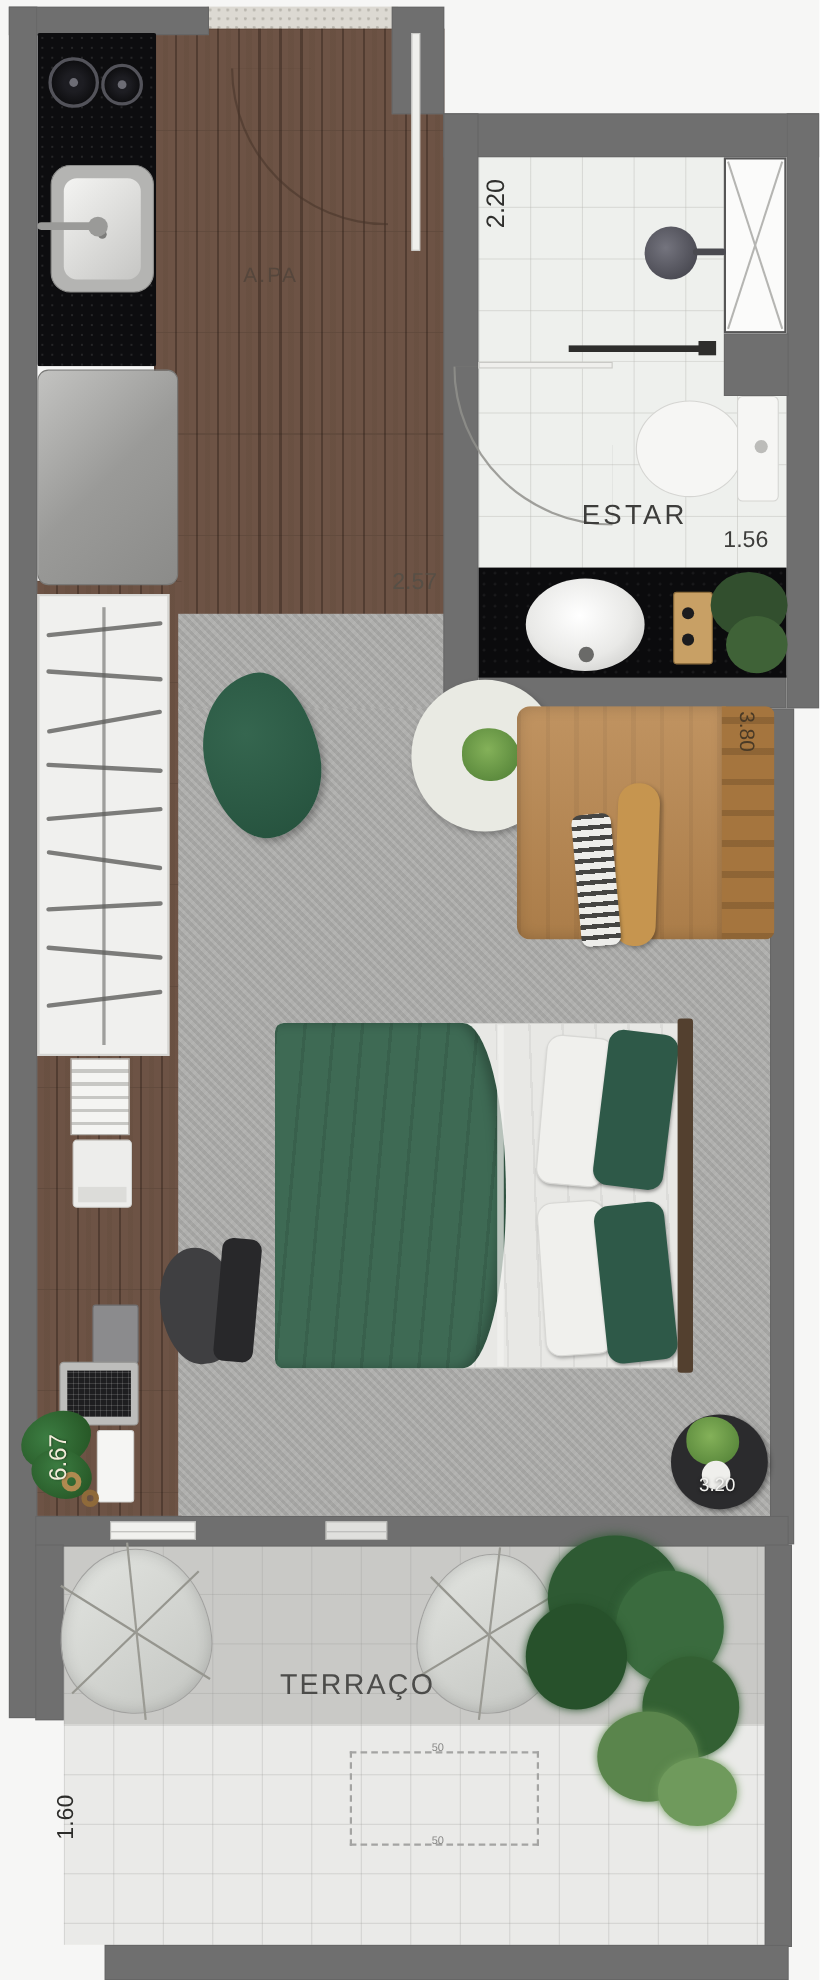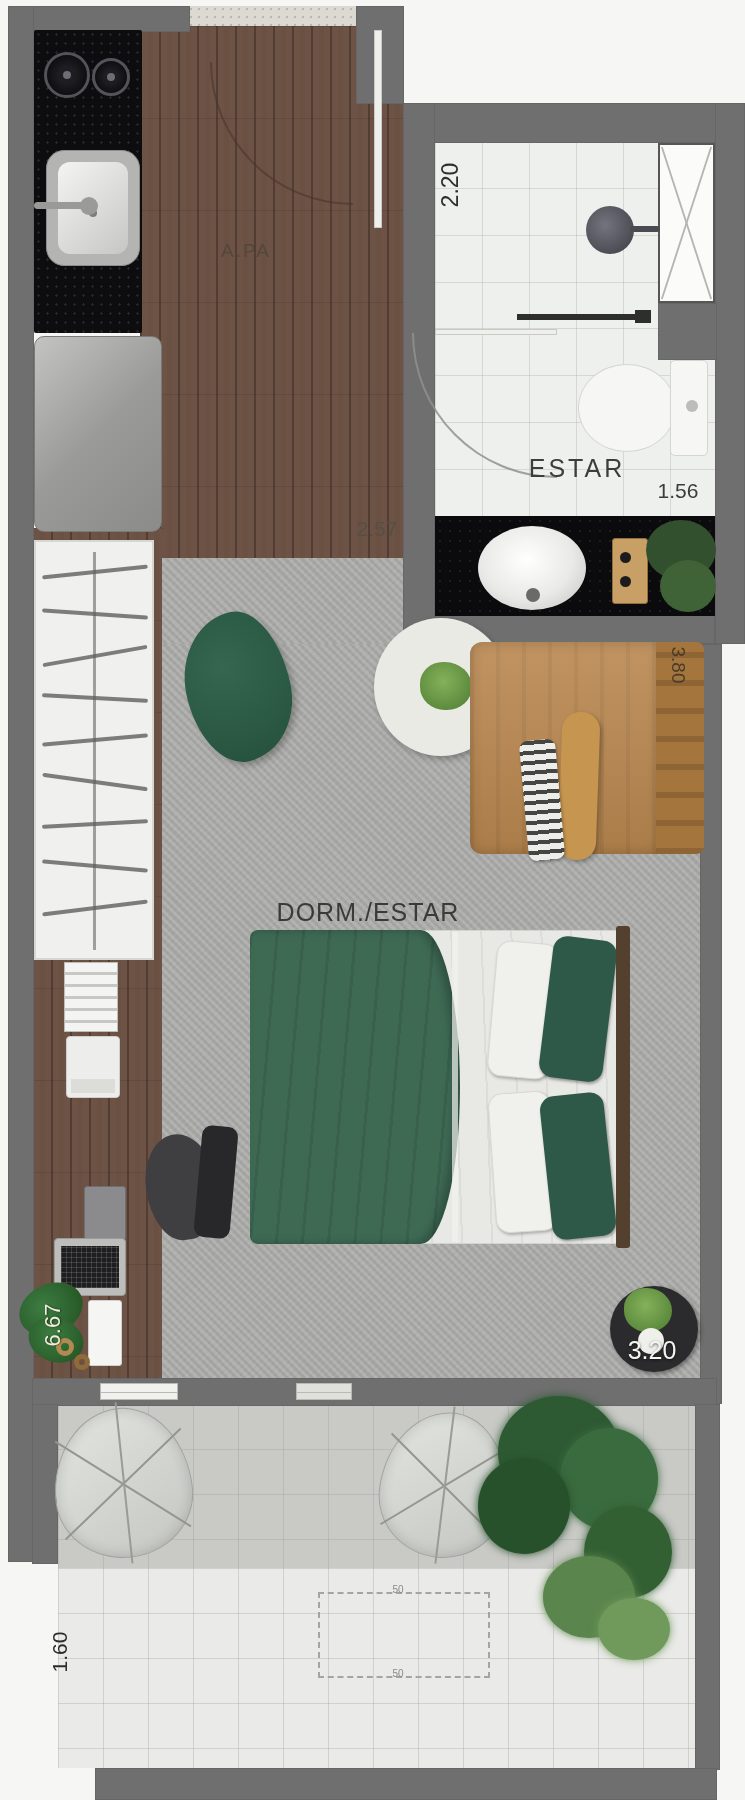--- a/index.html
+++ b/index.html
@@ -260,20 +260,20 @@
   <div class="abs bush" style="left:543px;top:1556px;width:92px;height:82px;background:#5a854c;box-shadow:0 0 8px #5a854c;"></div>
   <div class="abs bush" style="left:598px;top:1598px;width:72px;height:62px;background:#6f9a5c;box-shadow:0 0 8px #6f9a5c;"></div>
   <div class="abs dashed" style="left:318px;top:1592px;width:172px;height:86px;"></div>
 
   <div class="abs lbl" style="left:204px;top:238px;width:84px;height:26px;font-size:19px;letter-spacing:2px;color:#55463c;">A.PA</div>
   <div class="abs lbl rot-90" style="left:418px;top:172px;width:64px;height:26px;font-size:23px;color:#2f2f2d;">2.20</div>
   <div class="abs lbl" style="left:510px;top:452px;width:134px;height:32px;font-size:25px;letter-spacing:3px;color:#3d3d3b;">ESTAR</div>
   <div class="abs lbl" style="left:642px;top:478px;width:72px;height:26px;font-size:21px;color:#3d3d3b;">1.56</div>
   <div class="abs lbl" style="left:340px;top:516px;width:74px;height:26px;font-size:21px;color:#574f46;">2.57</div>
   <div class="abs lbl rot90" style="left:646px;top:654px;width:64px;height:22px;font-size:19px;color:#4a3a26;">3.80</div>
-  <div class="abs lbl" style="left:258px;top:896px;width:220px;height:32px;font-size:25px;letter-spacing:1px;color:#3a3a38;">DORM./ESTAR</div>
   <div class="abs lbl rot-90" style="left:14px;top:1312px;width:78px;height:26px;font-size:22px;color:#f2ecd9;text-shadow:0 1px 2px rgba(0,0,0,.55);">6.67</div>
-  <div class="abs lbl" style="left:608px;top:1334px;width:88px;height:32px;font-size:25px;color:#f4f4f1;text-shadow:0 1px 3px rgba(0,0,0,.6);">3.20</div>
+  <div class="abs lbl" style="left:608px;top:1334px;width:88px;height:32px;font-size:17px;color:#f4f4f1;text-shadow:0 1px 3px rgba(0,0,0,.6);">3.20</div>
+  <div class="abs lbl" style="left:240px;top:1514px;width:170px;height:34px;font-size:26px;letter-spacing:2px;color:#4c4c4a;">TERRAÇO</div>
   <div class="abs lbl rot-90" style="left:28px;top:1640px;width:64px;height:24px;font-size:21px;color:#2c2c2a;">1.60</div>
   <div class="abs lbl tiny" style="left:384px;top:1582px;width:28px;height:14px;">50</div>
   <div class="abs lbl tiny" style="left:384px;top:1666px;width:28px;height:14px;">50</div>
 
 </div>
 
 </body></html>

